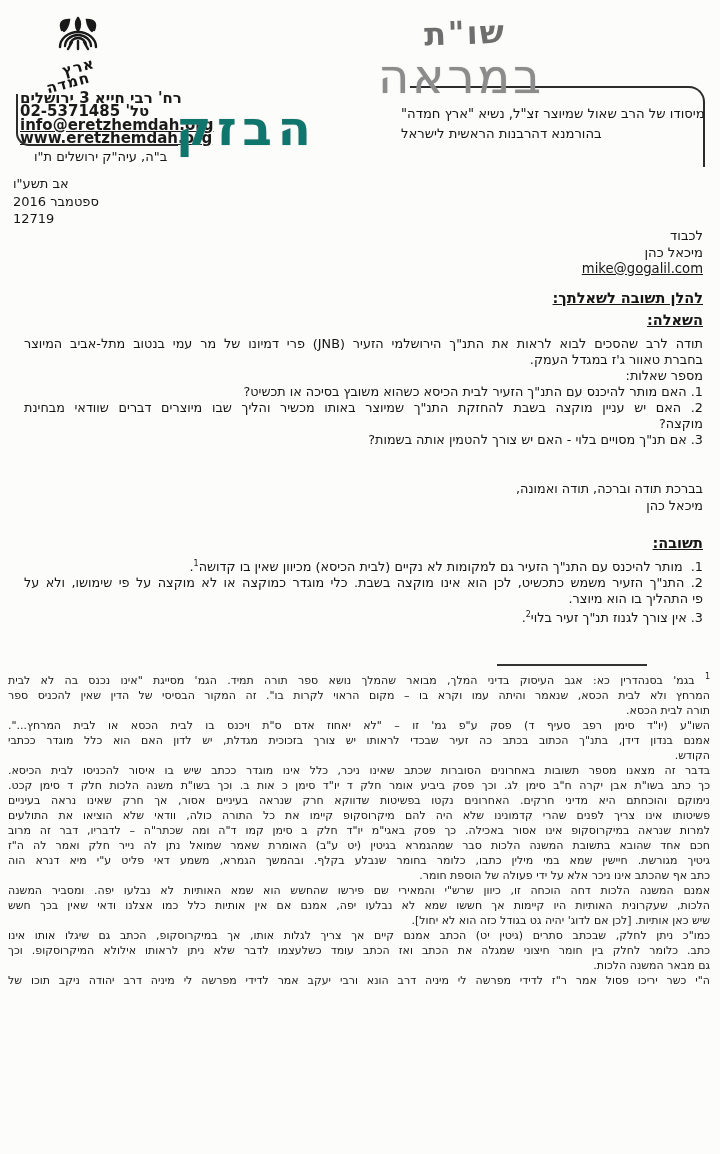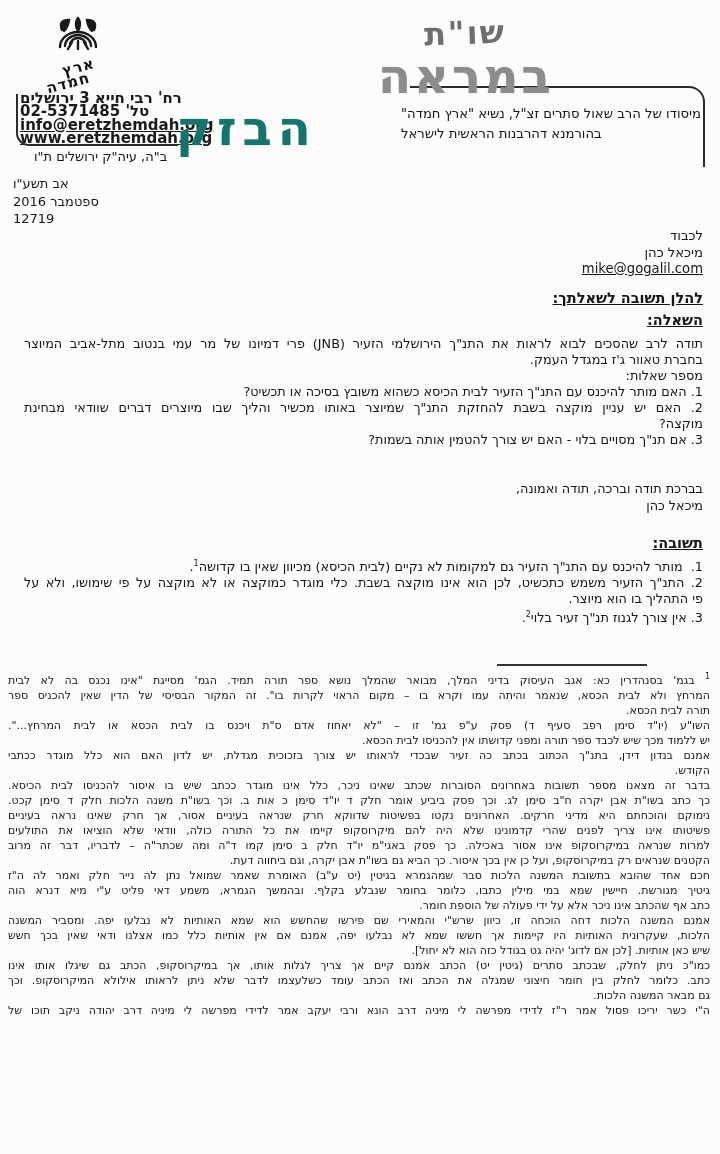--- a/index.html
+++ b/index.html
@@ -22,21 +22,21 @@
   .bracket-left{left:16px;top:94px;width:160px;height:50px;
     border-left:2.5px solid #2c2c2c;border-bottom:2.5px solid #2c2c2c;
     border-bottom-left-radius:13px;}
   .frame-right{left:410px;top:86px;width:293px;height:79px;
     border-top:2.5px solid #2c2c2c;border-right:2.5px solid #2c2c2c;
     border-top-right-radius:16px;}
   .bsd{left:34px;top:149px;font-size:13px;}
   .dateblock{left:13px;top:175px;font-size:13px;line-height:17.5px;text-align:left;}
   .t-prefix{left:424px;top:14px;font-size:32px;font-weight:bold;color:#6e6e6e;
     transform:rotate(-2deg);letter-spacing:2px;}
-  .t-main1{left:378px;top:48px;font-size:48px;font-weight:bold;color:#8c8c8c;
+  .t-main1{left:378px;top:48px;font-size:48px;font-weight:normal;color:#8c8c8c;
     letter-spacing:3px;text-shadow:0 0 1px #9a9a9a;}
   .t-main2{left:176px;top:100px;font-size:48px;font-weight:bold;color:#0f766e;
     letter-spacing:6px;text-shadow:0 0 1px #9a9a9a;}
   .subtitle{left:401px;top:104px;font-size:13.2px;line-height:19.5px;text-align:left;}
   
   .recipient{right:17px;top:228px;font-size:13.2px;line-height:16.5px;margin-left:28px;}
   .recipient a{color:#161616;}
   .hd{right:17px;font-size:14.5px;font-weight:bold;text-decoration:underline;text-align:right;}
   .hd-intro{top:290px;}
   .hd-q{top:312px;}
@@ -82,21 +82,21 @@
   </div>
 
   <div class="abs bracket-left"></div>
   <div class="abs frame-right"></div>
 
   <div class="abs t-prefix rtl">שו"ת</div>
   <div class="abs t-main1 rtl">במראה</div>
   <div class="abs t-main2 rtl">הבזק</div>
 
   <div class="abs subtitle rtl">
-    <div>מיסודו של הרב שאול סתרים זצ"ל, נשיא "ארץ חמדה"</div>
+    <div>מיסודו של הרב שאול שמיוצר זצ"ל, נשיא "ארץ חמדה"</div>
     <div>בהורמנא דהרבנות הראשית לישראל</div>
   </div>
 
   <div class="abs bsd rtl">ב"ה, עיה"ק ירושלים ת"ו</div>
 
   <div class="abs dateblock rtl">
     <div>אב תשע"ו</div>
     <div>ספטמבר 2016</div>
     <div>12719</div>
   </div>
@@ -132,29 +132,27 @@
     <div>פי התהליך בו הוא מיוצר.</div>
     <div><span>3. אין צורך לגנוז תנ"ך זעיר בלוי</span><sup>2</sup><span>.</span></div>
   </div>
 
   <div class="abs fn-sep"></div>
   <div class="abs fn rtl">
     <div class="just"><sup>1</sup> <span>בגמ' בסנהדרין כא: אגב העיסוק בדיני המלך, מבואר שהמלך נושא ספר תורה תמיד. הגמ' מסייגת "אינו נכנס בה לא לבית</span></div>
     <div class="just">המרחץ ולא לבית הכסא, שנאמר והיתה עמו וקרא בו – מקום הראוי לקרות בו". זה המקור הבסיסי של הדין שאין להכניס ספר</div>
     <div>תורה לבית הכסא.</div>
     <div class="just">השו"ע (יו"ד סימן רפב סעיף ד) פסק ע"פ גמ' זו – "לא יאחוז אדם ס"ת ויכנס בו לבית הכסא או לבית המרחץ...".</div>
-    <div>יש ללמוד מכך שיש לכבד ספר תורה ומפני קדושתו אין להכניסו לבית הכסא.</div>
     <div class="just">אמנם בנדון דידן, בתנ"ך הכתוב בכתב כה זעיר שבכדי לראותו יש צורך בזכוכית מגדלת, יש לדון האם הוא כלל מוגדר ככתבי</div>
     <div>הקודש.</div>
     <div class="just">בדבר זה מצאנו מספר תשובות באחרונים הסוברות שכתב שאינו ניכר, כלל אינו מוגדר ככתב שיש בו איסור להכניסו לבית הכיסא.</div>
     <div class="just">כך כתב בשו"ת אבן יקרה ח"ב סימן לג. וכך פסק ביביע אומר חלק ד יו"ד סימן כ אות ב. וכך בשו"ת משנה הלכות חלק ד סימן קכט.</div>
     <div class="just">נימוקם והוכחתם היא מדיני חרקים. האחרונים נקטו בפשיטות שדווקא חרק שנראה בעיניים אסור, אך חרק שאינו נראה בעיניים</div>
     <div class="just">פשיטותו אינו צריך לפנים שהרי קדמונינו שלא היה להם מיקרוסקופ קיימו את כל התורה כולה, וודאי שלא הוציאו את התולעים</div>
     <div class="just">למרות שנראה במיקרוסקופ אינו אסור באכילה. כך פסק באגי"מ יו"ד חלק ב סימן קמו ד"ה ומה שכתר"ה – לדבריו, דבר זה מרוב</div>
-    <div>הקטנים שנראים רק במיקרוסקופ, ועל כן אין בכך איסור. כך הביא גם בשו"ת אבן יקרה, וגם ביחווה דעת.</div>
     <div class="just">חכם אחד שהובא בתשובת המשנה הלכות סבר שמהגמרא בגיטין (יט ע"ב) האומרת שאמר שמואל נתן לה נייר חלק ואמר לה ה"ז</div>
     <div class="just">גיטיך מגורשת. חיישין שמא במי מילין כתבו, כלומר בחומר שנבלע בקלף. ובהמשך הגמרא, משמע דאי פליט ע"י מיא דנרא הוה</div>
     <div>כתב אף שהכתב אינו ניכר אלא על ידי פעולה של הוספת חומר.</div>
     <div class="just">אמנם המשנה הלכות דחה הוכחה זו, כיוון שרש"י והמאירי שם פירשו שהחשש הוא שמא האותיות לא נבלעו יפה. ומסביר המשנה</div>
     <div class="just">הלכות, שעקרונית האותיות היו קיימות אך חששו שמא לא נבלעו יפה, אמנם אם אין אותיות כלל כמו אצלנו ודאי שאין בכך חשש</div>
     <div>שיש כאן אותיות. [לכן אם לדוג' יהיה גט בגודל כזה הוא לא יחול].</div>
     <div class="just">כמו"כ ניתן לחלק, שבכתב סתרים (גיטין יט) הכתב אמנם קיים אך צריך לגלות אותו, אך במיקרוסקופ, הכתב גם שיגלו אותו אינו</div>
     <div class="just">כתב. כלומר לחלק בין חומר חיצוני שמגלה את הכתב ואז הכתב עומד כשלעצמו לדבר שלא ניתן לראותו אילולא המיקרוסקופ. וכך</div>
     <div>גם מבאר המשנה הלכות.</div>
     <div class="just">ה"י כשר יריכו פסול אמר ר"ז לדידי מפרשה לי מיניה דרב הונא ורבי יעקב אמר לדידי מפרשה לי מיניה דרב יהודה ניקב תוכו של</div>

